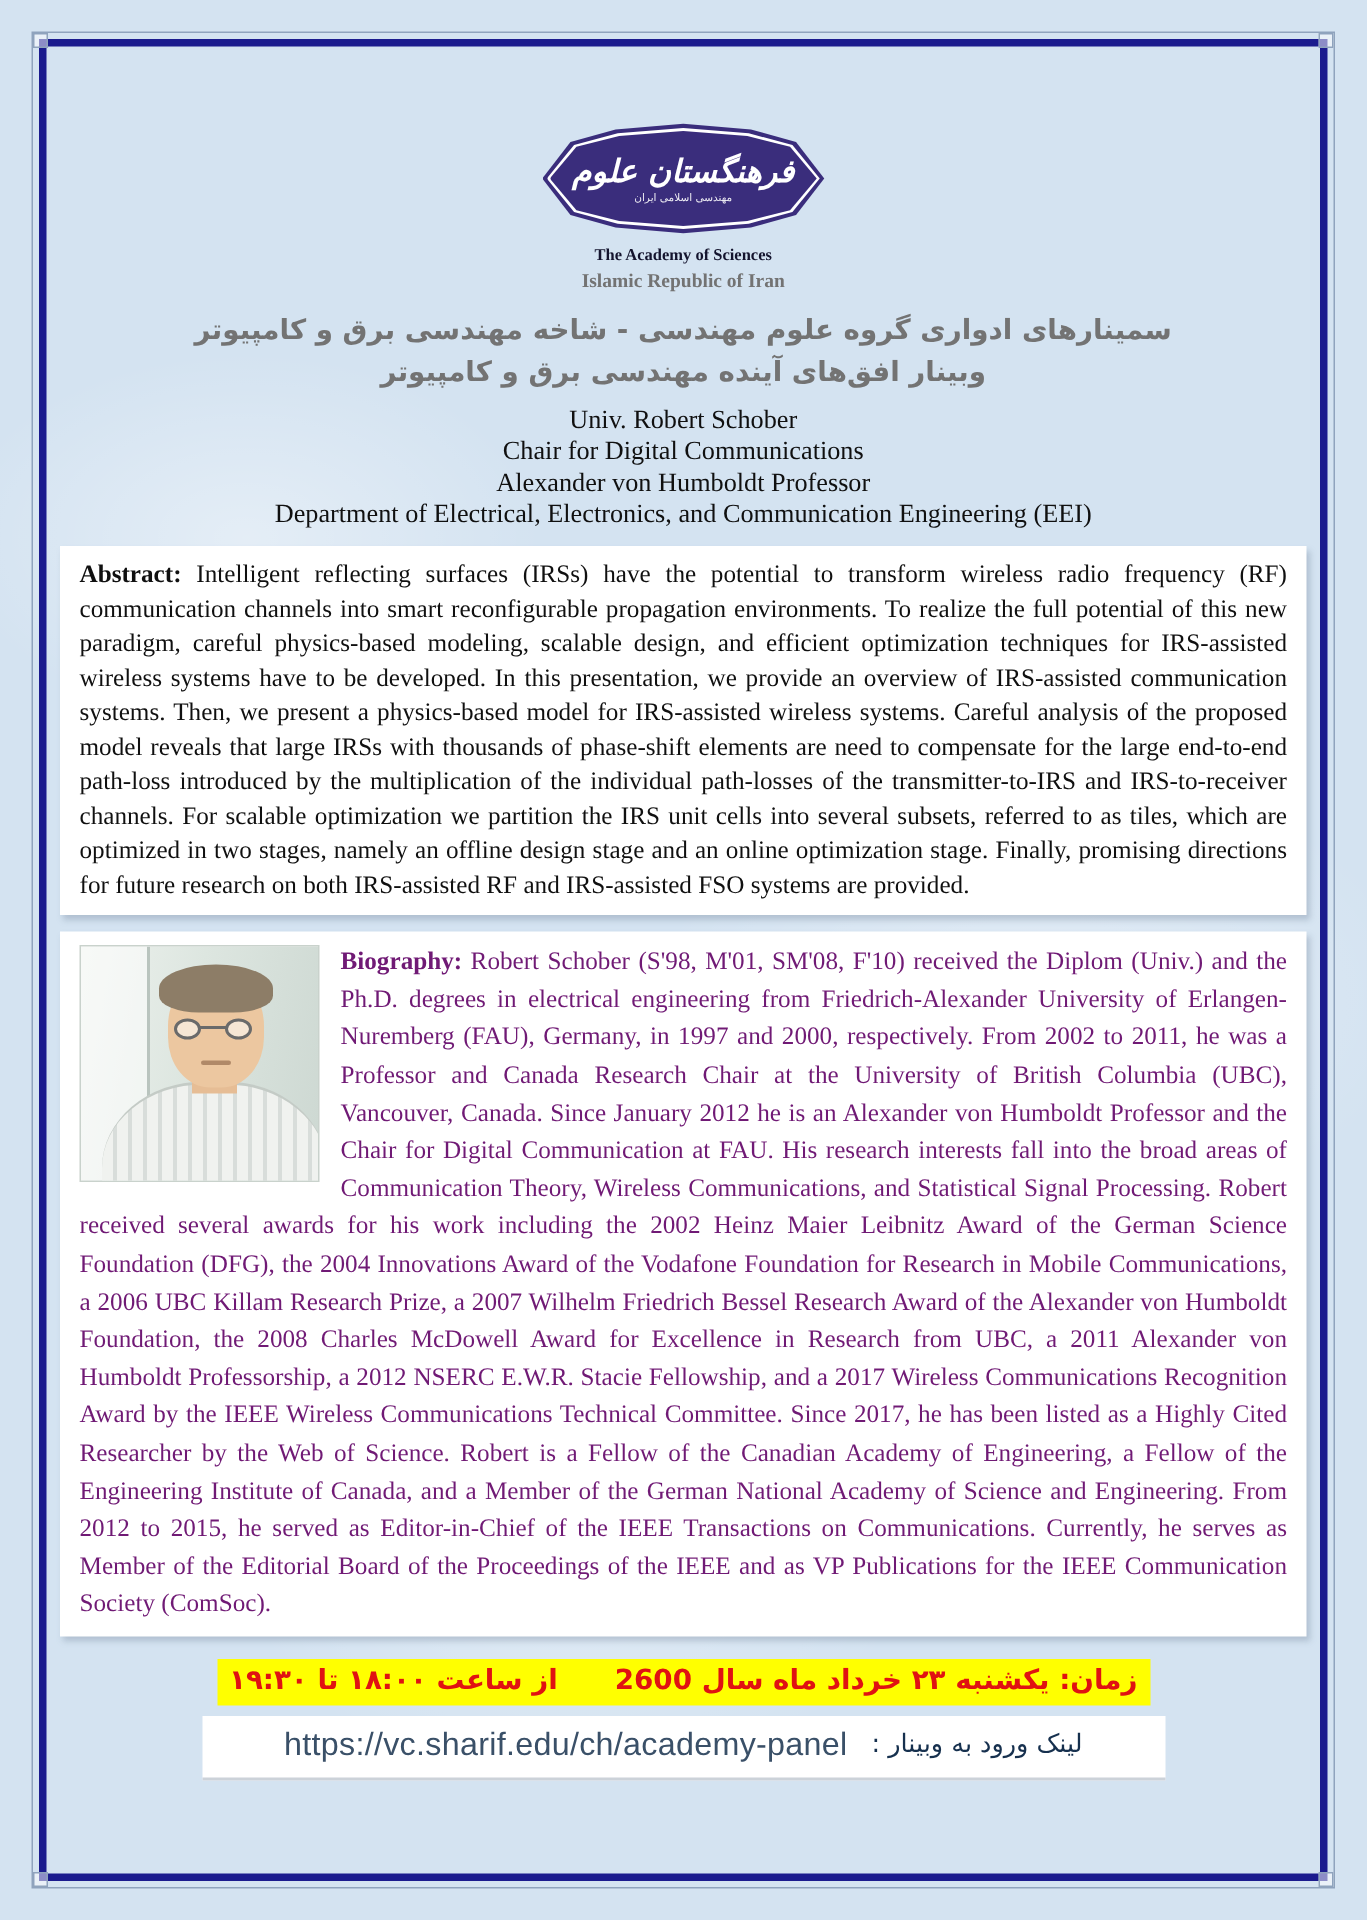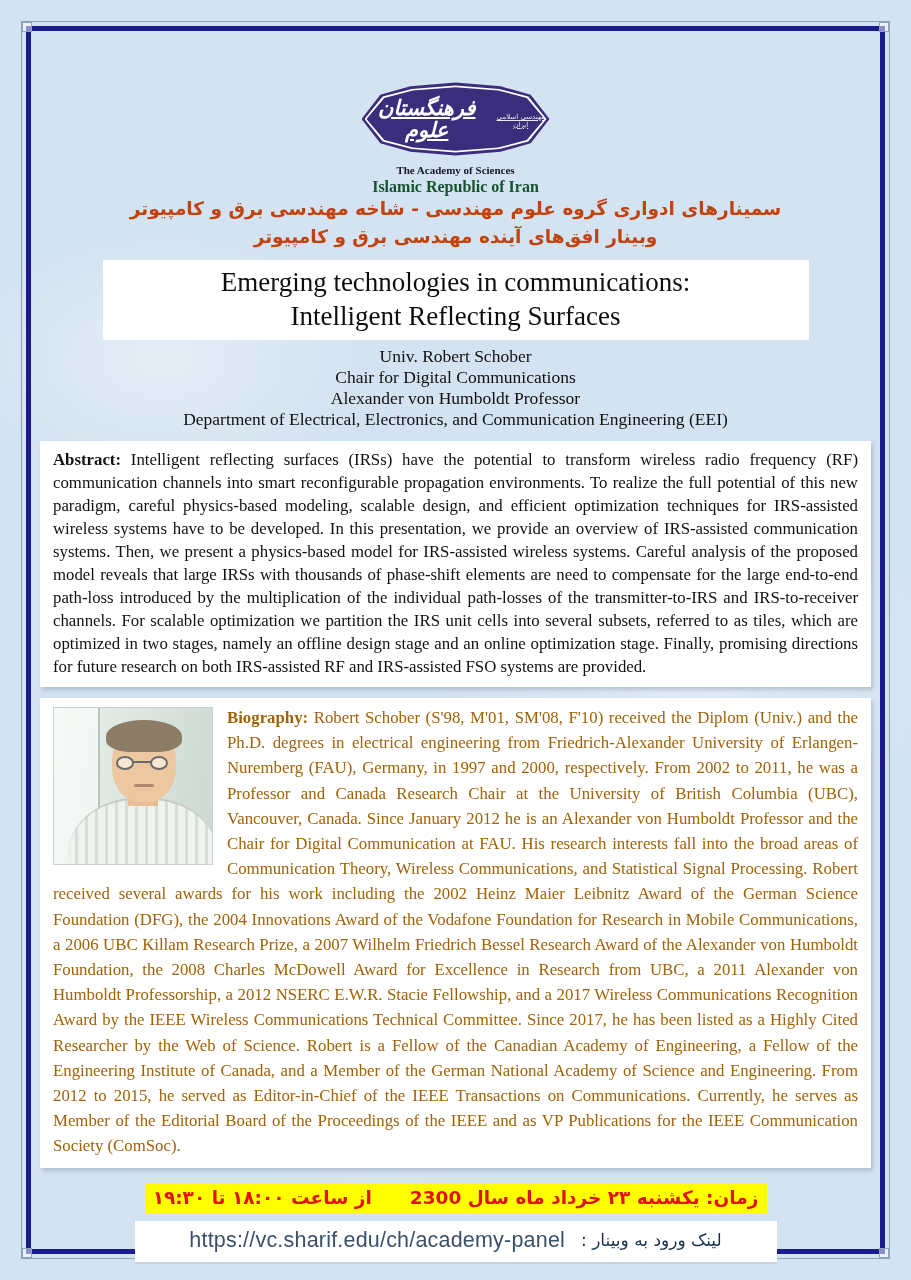--- a/index.html
+++ b/index.html
@@ -22,43 +22,43 @@
 
   .content { position:absolute; inset:31px; }
 
   
   .logo-wrap { margin-top:50px; text-align:center; }
   .medallion { position:relative; width:188px; height:76px; margin:0 auto; }
   .med-layer { position:absolute; clip-path:polygon(0% 50%, 10% 18%, 26% 7%, 50% 2%, 74% 7%, 90% 18%, 100% 50%, 90% 82%, 74% 93%, 50% 98%, 26% 93%, 10% 82%); }
   .med-l1 { inset:0; background:#3a2d7c; }
   .med-l2 { inset:3px; background:#ffffff; }
   .med-l3 { inset:5px; background:#3a2d7c; }
-  .med-text { position:absolute; inset:0; display:flex; flex-direction:row; align-items:center; justify-content:center; color:#fff;text-decoration:underline; }
+  .med-text { position:absolute; inset:0; display:flex; flex-direction:column; align-items:center; justify-content:center; color:#fff; }
   .med-callig { font-family:"DejaVu Sans", sans-serif; font-size:21px; font-weight:bold; font-style:italic; line-height:22px; direction:rtl; }
   .med-motto { font-family:"DejaVu Sans", sans-serif; font-size:7px; opacity:.9; direction:rtl; margin-top:3px; }
   .logo-en-1 { margin-top:4px; font-family:"Liberation Serif", serif; font-weight:bold; font-size:11px; color:#14142e; line-height:19px; }
-  .logo-en-2 { font-family:"Liberation Serif", serif; font-weight:bold; font-size:16px; color:#14532d; line-height:14px; }
+  .logo-en-2 { font-family:"Liberation Serif", serif; font-weight:bold; font-size:13px; color:#737373; line-height:14px; }
 
   
-  .series { margin-top:1px; text-align:center; direction:rtl; color:#c2410c;
+  .series { margin-top:13px; text-align:center; direction:rtl; color:#737373;
             font-family:"DejaVu Sans", sans-serif; font-weight:bold; font-size:18.5px; line-height:28px; }
 
   
   .title-band { margin:9px auto 0; width:706px; background:#ffffff; padding:5px 0 7px; text-align:center; }
   .title-line { font-size:27px; line-height:34px; color:#0e0e0e; }
 
   
   .speaker { margin-top:6px; text-align:center; color:#101010; }
   .speaker div { font-size:17.5px; line-height:21px; }
 
   
   .white-box { margin:11px 9px 0; background:#ffffff; padding:7px 13px 9px;
                box-shadow:2px 3px 4px rgba(110,125,150,.35); }
   .body-text { font-size:16.8px; line-height:23px; text-align:justify; color:#101010; }
-  .bio-text  { font-size:16.8px; line-height:25.2px; text-align:justify; color:#a16207; }
+  .bio-text  { font-size:16.8px; line-height:25.2px; text-align:justify; color:#701a75; }
   .inline-label { font-weight:bold; }
 
   
   .photo { float:left; width:160px; height:158px; margin:2px 14px 4px 0; position:relative; overflow:hidden;
            background:linear-gradient(100deg,#eef2ee 0%,#dde6e0 45%,#cdd8d2 100%); border:1px solid #c9d2cc; }
   .photo .pane { position:absolute; top:0; left:0; width:46px; height:100%; background:rgba(255,255,255,.55); border-right:2px solid #b9c4be; }
   .photo .shirt { position:absolute; bottom:-6px; left:14px; width:150px; height:72px;
                   background:repeating-linear-gradient(90deg,#f0f2ef 0 7px,#d8ddda 7px 10px);
                   border-radius:45% 45% 0 0 / 80% 80% 0 0; border-top:2px solid #c4cbc6; }
   .photo .neck { position:absolute; bottom:58px; left:74px; width:30px; height:26px; background:#e6bd95; }
@@ -106,24 +106,20 @@
     </div>
     <div class="logo-en-1">The Academy of Sciences</div>
     <div class="logo-en-2">Islamic Republic of Iran</div>
   </div>
 
   <div class="series">
     <div>سمینارهای ادواری گروه علوم مهندسی - شاخه مهندسی برق و کامپیوتر</div>
     <div>وبینار افق‌های آینده مهندسی برق و کامپیوتر</div>
   </div>
 
-  <div class="title-band">
-    <div class="title-line">Emerging technologies in communications:</div>
-    <div class="title-line">Intelligent Reflecting Surfaces</div>
-  </div>
 
   <div class="speaker">
     <div>Univ. Robert Schober</div>
     <div>Chair for Digital Communications</div>
     <div>Alexander von Humboldt Professor</div>
     <div>Department of Electrical, Electronics, and Communication Engineering (EEI)</div>
   </div>
 
   <div class="white-box">
     <p class="body-text"><span class="inline-label">Abstract:</span> <span>Intelligent reflecting surfaces (IRSs) have the potential to transform wireless radio frequency (RF) communication channels into smart reconfigurable propagation environments. To realize the full potential of this new paradigm, careful physics-based modeling, scalable design, and efficient optimization techniques for IRS-assisted wireless systems have to be developed. In this presentation, we provide an overview of IRS-assisted communication systems. Then, we present a physics-based model for IRS-assisted wireless systems. Careful analysis of the proposed model reveals that large IRSs with thousands of phase-shift elements are need to compensate for the large end-to-end path-loss introduced by the multiplication of the individual path-losses of the transmitter-to-IRS and IRS-to-receiver channels. For scalable optimization we partition the IRS unit cells into several subsets, referred to as tiles, which are optimized in two stages, namely an offline design stage and an online optimization stage. Finally, promising directions for future research on both IRS-assisted RF and IRS-assisted FSO systems are provided.</span></p>
@@ -138,21 +134,21 @@
       <div class="hair"></div>
       <div class="eye-l"></div>
       <div class="eye-r"></div>
       <div class="bridge"></div>
       <div class="mouth"></div>
     </div>
     <p class="bio-text"><span class="inline-label">Biography:</span> <span>Robert Schober (S'98, M'01, SM'08, F'10) received the Diplom (Univ.) and the Ph.D. degrees in electrical engineering from Friedrich-Alexander University of Erlangen-Nuremberg (FAU), Germany, in 1997 and 2000, respectively. From 2002 to 2011, he was a Professor and Canada Research Chair at the University of British Columbia (UBC), Vancouver, Canada. Since January 2012 he is an Alexander von Humboldt Professor and the Chair for Digital Communication at FAU. His research interests fall into the broad areas of Communication Theory, Wireless Communications, and Statistical Signal Processing. Robert received several awards for his work including the 2002 Heinz Maier Leibnitz Award of the German Science Foundation (DFG), the 2004 Innovations Award of the Vodafone Foundation for Research in Mobile Communications, a 2006 UBC Killam Research Prize, a 2007 Wilhelm Friedrich Bessel Research Award of the Alexander von Humboldt Foundation, the 2008 Charles McDowell Award for Excellence in Research from UBC, a 2011 Alexander von Humboldt Professorship, a 2012 NSERC E.W.R. Stacie Fellowship, and a 2017 Wireless Communications Recognition Award by the IEEE Wireless Communications Technical Committee. Since 2017, he has been listed as a Highly Cited Researcher by the Web of Science. Robert is a Fellow of the Canadian Academy of Engineering, a Fellow of the Engineering Institute of Canada, and a Member of the German National Academy of Science and Engineering. From 2012 to 2015, he served as Editor-in-Chief of the IEEE Transactions on Communications. Currently, he serves as Member of the Editorial Board of the Proceedings of the IEEE and as VP Publications for the IEEE Communication Society (ComSoc).</span></p>
   </div>
 
   <div class="schedule-band">
-    <span>زمان: یکشنبه ۲۳ خرداد ماه سال 2300</span>
+    <span>زمان: یکشنبه ۲۳ خرداد ماه سال 2600</span>
     <span>از ساعت ۱۸:۰۰ تا ۱۹:۳۰</span>
   </div>
 
   <div class="link-row">
     <span class="link-url">https://vc.sharif.edu/ch/academy-panel</span>
     <span class="link-label">لینک ورود به وبینار :</span>
   </div>
 
 </div>
 

